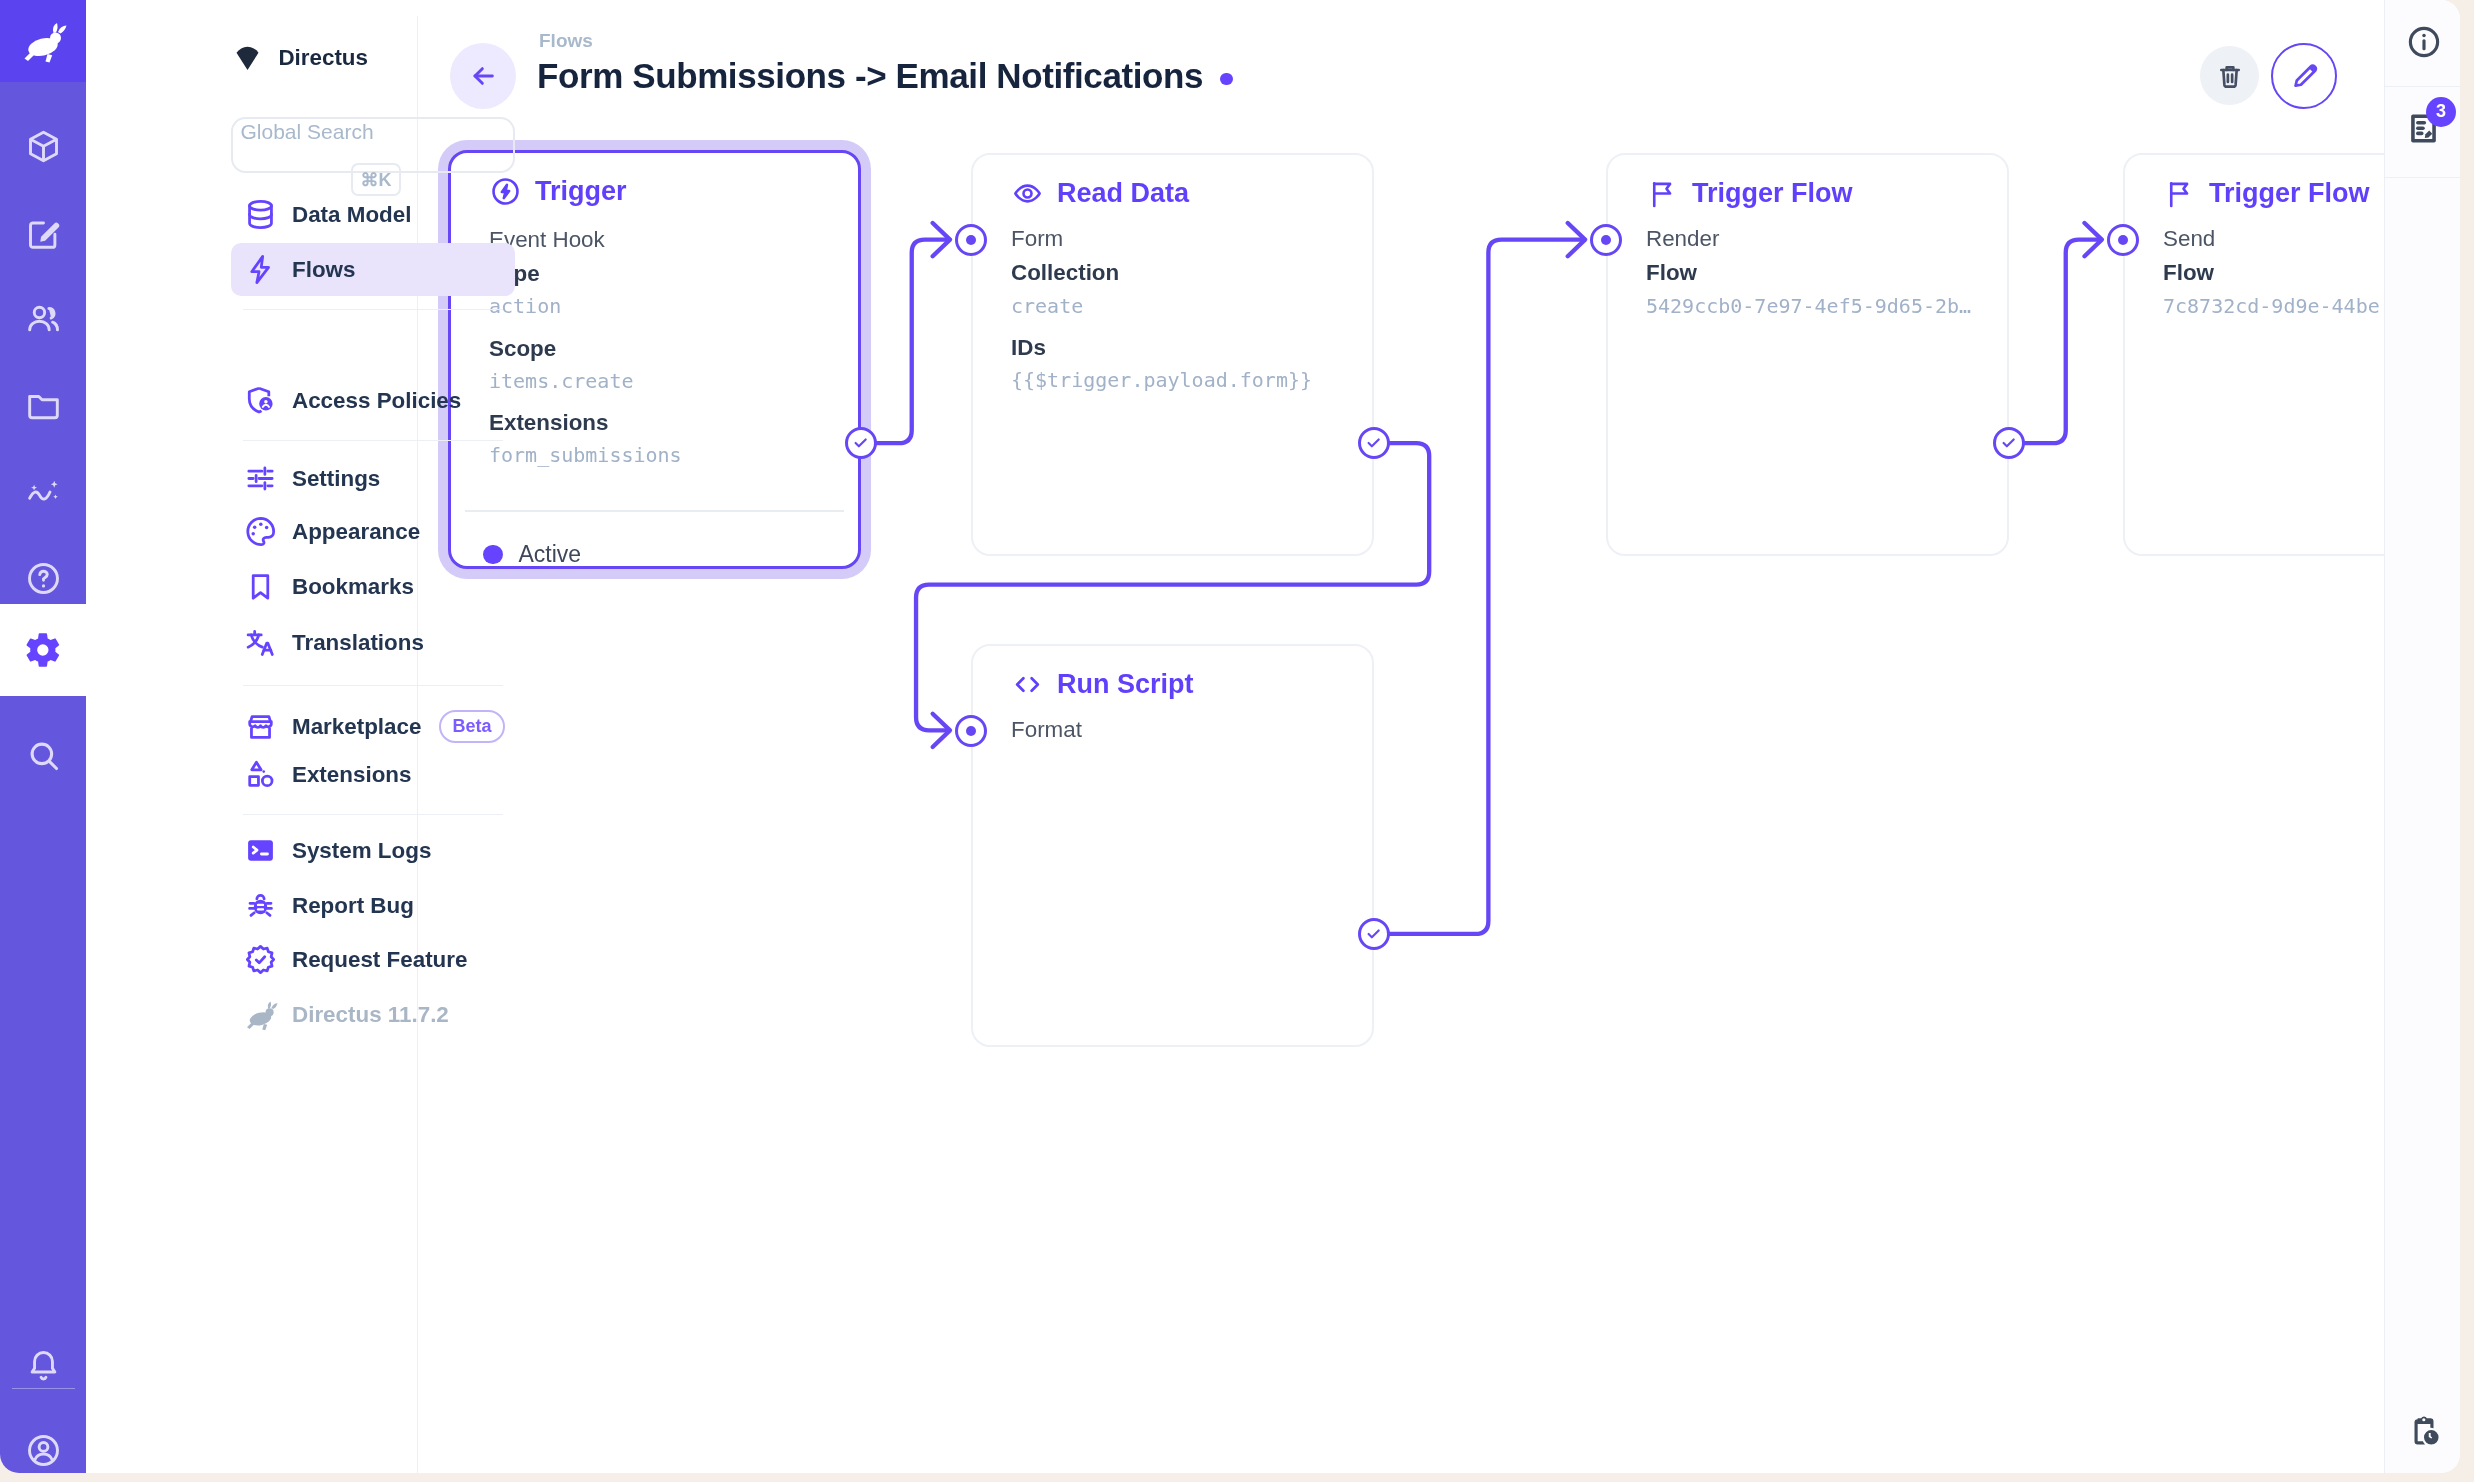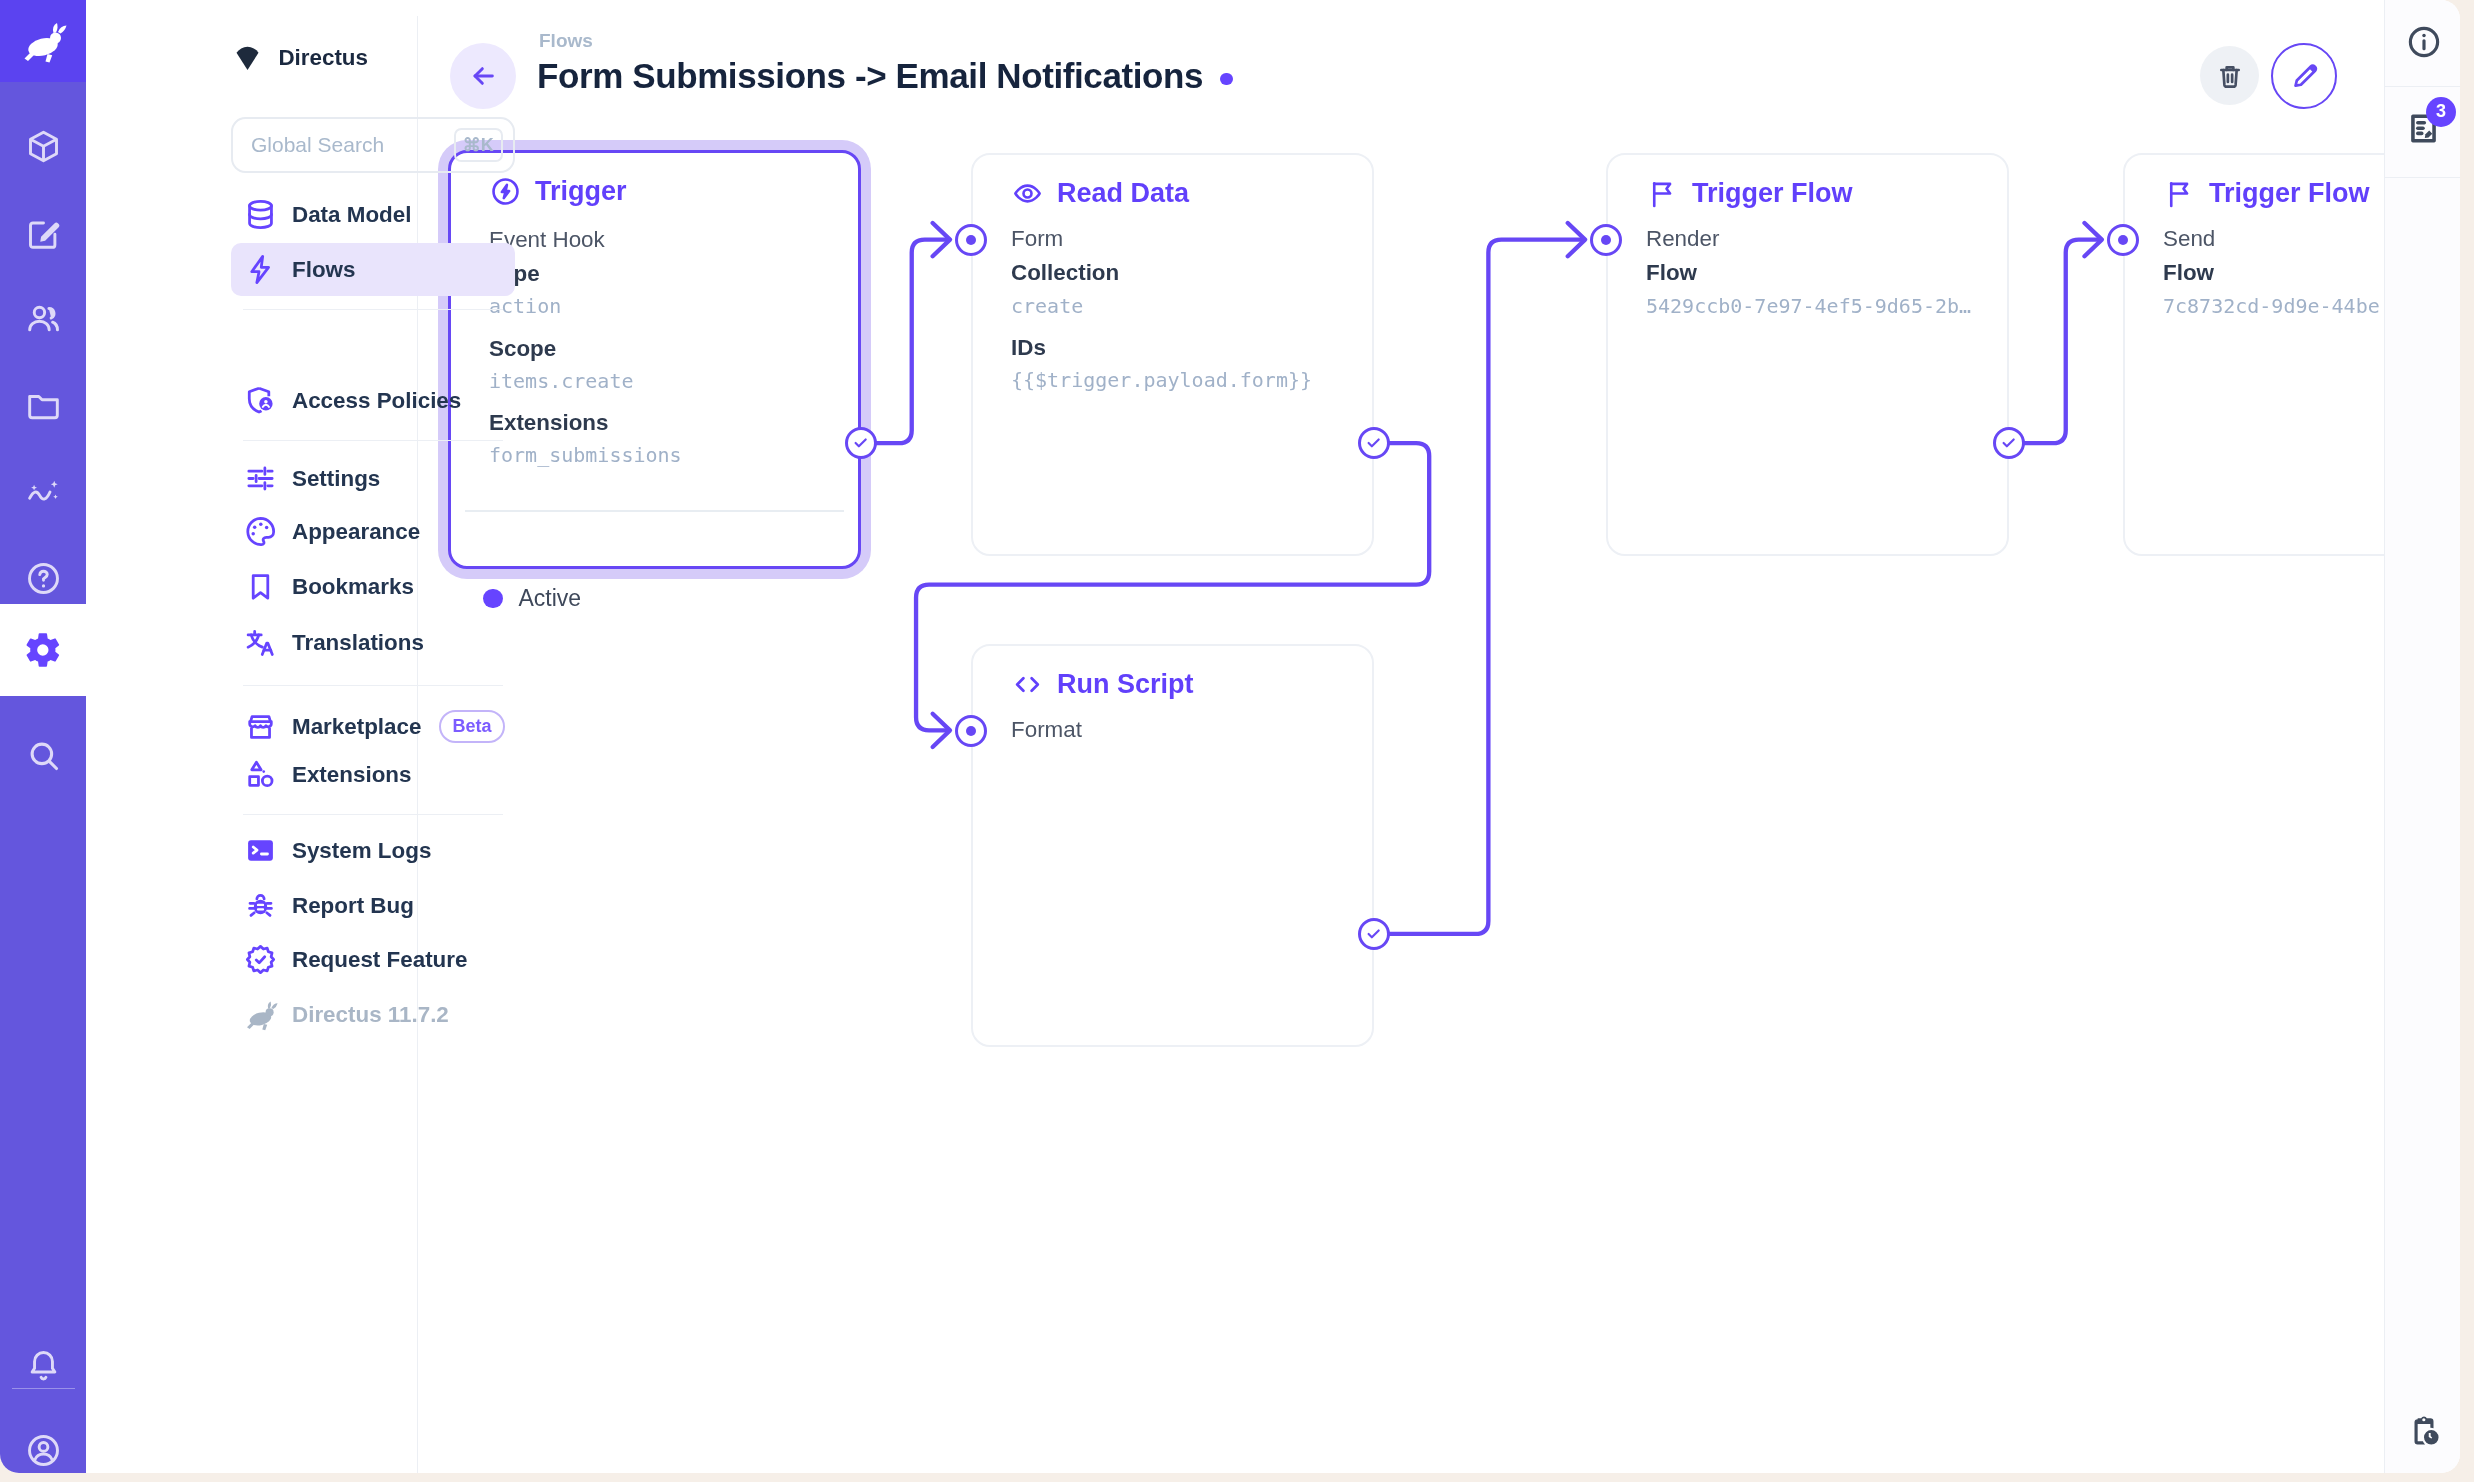--- a/index.html
+++ b/index.html
@@ -18,21 +18,21 @@
   .module-bar{position:absolute;left:0;top:0;width:86px;height:1473px;background:#6456DD;z-index:30;}
   .logo-block{position:absolute;left:0;top:0;width:86px;height:82px;background:#5B43F0;display:flex;align-items:center;justify-content:center;}
   .mod-btn{position:absolute;left:0;width:86px;height:75px;display:flex;align-items:center;justify-content:center;}
   .mod-btn svg{width:39px;height:39px;}
   .mod-active-tile{position:absolute;left:0;top:604px;width:86px;height:92px;background:#FFFFFF;display:flex;align-items:center;justify-content:center;}
   .mod-divider{position:absolute;left:11.6px;width:63px;height:1.4px;background:rgba(255,255,255,.35);}
   
   .nav{position:absolute;left:86px;top:16px;width:291px;height:1473px;background:#FFFFFF;border-right:1.4px solid #ECEFF4;box-sizing:border-box;z-index:25;margin-left:41px;}
   .project-row{position:absolute;left:104px;top:16px;width:284px;height:51px;display:flex;align-items:center;gap:14.4px;}
   .project-name{font-size:22.4px;font-weight:700;color:#1B2940;}
-  .search-box{position:absolute;left:104px;top:101px;width:284px;height:56px;border:2.2px solid #E7EBF1;border-radius:14.4px;box-sizing:border-box;display:flex;align-items:center;padding:0 10px 0 16px;gap:12px;}
+  .search-box{position:absolute;left:104px;top:101px;width:284px;height:56px;border:2.2px solid #E7EBF1;border-radius:14.4px;box-sizing:border-box;display:flex;align-items:center;padding:0 10px 0 16px;gap:18px;flex-direction:column;}
   .search-box input{flex:1;min-width:0;border:0;outline:0;font-size:21px;color:#55708C;font-family:"Liberation Sans",sans-serif;background:transparent;}
   .search-box input::placeholder{color:#A9B9CC;opacity:1;}
   .kbd{border:2.2px solid #E7EBF1;border-radius:7.2px;color:#A9B9CC;font-size:18px;padding:3.6px 7.2px;font-weight:600;white-space:nowrap;}
   .nav-row{position:absolute;left:104px;width:284px;height:53px;display:flex;align-items:center;gap:13.7px;padding-left:12.3px;box-sizing:border-box;border-radius:10px;}
   .nav-row .nav-label{font-size:22.4px;font-weight:600;color:#233550;white-space:nowrap;}
   .nav-row svg{width:35px;height:35px;flex:0 0 35px;}
   .nav-row.active{background:#E9E4FC;}
   .nav-divider{position:absolute;left:116px;width:260px;height:1.4px;background:#ECEFF4;}
   .beta-badge{margin-left:auto;margin-right:10px;border:2.2px solid #C3B4F9;color:#7C5CFF;font-size:18px;font-weight:600;border-radius:721px;padding:3.6px 11.6px;}
   .version-row .nav-label{color:#A9B6C6;font-weight:600;}
@@ -49,21 +49,21 @@
   .node{position:absolute;background:#FFFFFF;border:2.2px solid #EDF0F5;border-radius:19px;box-sizing:border-box;z-index:2;}
   .node.selected{border:3.6px solid #6747F5;box-shadow:0 0 0 10px #D5CBF9;}
   .node-title{position:absolute;left:38px;top:21.7px;display:flex;align-items:center;gap:13px;}
   .node-title svg{width:33px;height:33px;}
   .node-title span{font-size:27px;font-weight:700;color:#6140FB;white-space:nowrap;}
   .n-row{position:absolute;left:38px;white-space:nowrap;}
   .n-sub{font-size:22.4px;color:#4C5566;}
   .n-label{font-size:22.4px;font-weight:700;color:#2E3A4E;}
   .n-value{font-family:"DejaVu Sans Mono","Liberation Mono",monospace;font-size:20px;color:#A0B1C8;}
   .node-footer-divider{position:absolute;left:14.4px;right:14.4px;top:357px;height:2.2px;background:#E8EDF2;}
-  .status-row{position:absolute;left:32px;top:388px;display:flex;align-items:center;gap:16px;margin-top:44px;}
+  .status-row{position:absolute;left:32px;top:388px;display:flex;align-items:center;gap:16px;}
   .status-dot{width:19.5px;height:19.5px;border-radius:50%;background:#6644FF;}
   .status-label{font-size:23px;color:#3E485A;}
   
   .port{position:absolute;width:32px;height:32px;border-radius:50%;background:#fff;border:3.6px solid #6747F5;box-sizing:border-box;z-index:4;display:flex;align-items:center;justify-content:center;}
   .port-in::after{content:"";width:10.8px;height:10.8px;border-radius:50%;background:#6747F5;}
   .port-out svg{width:17.3px;height:17.3px;}
   .wires{position:absolute;left:0;top:0;z-index:3;pointer-events:none;}
   
   .right-sidebar{position:absolute;left:2384px;top:0;width:77px;height:1473px;background:#FCFCFE;border-left:1.4px solid #ECEFF4;box-sizing:border-box;z-index:28;}
   .rs-divider{position:absolute;left:0;width:77px;height:1.4px;background:#ECEFF4;}

